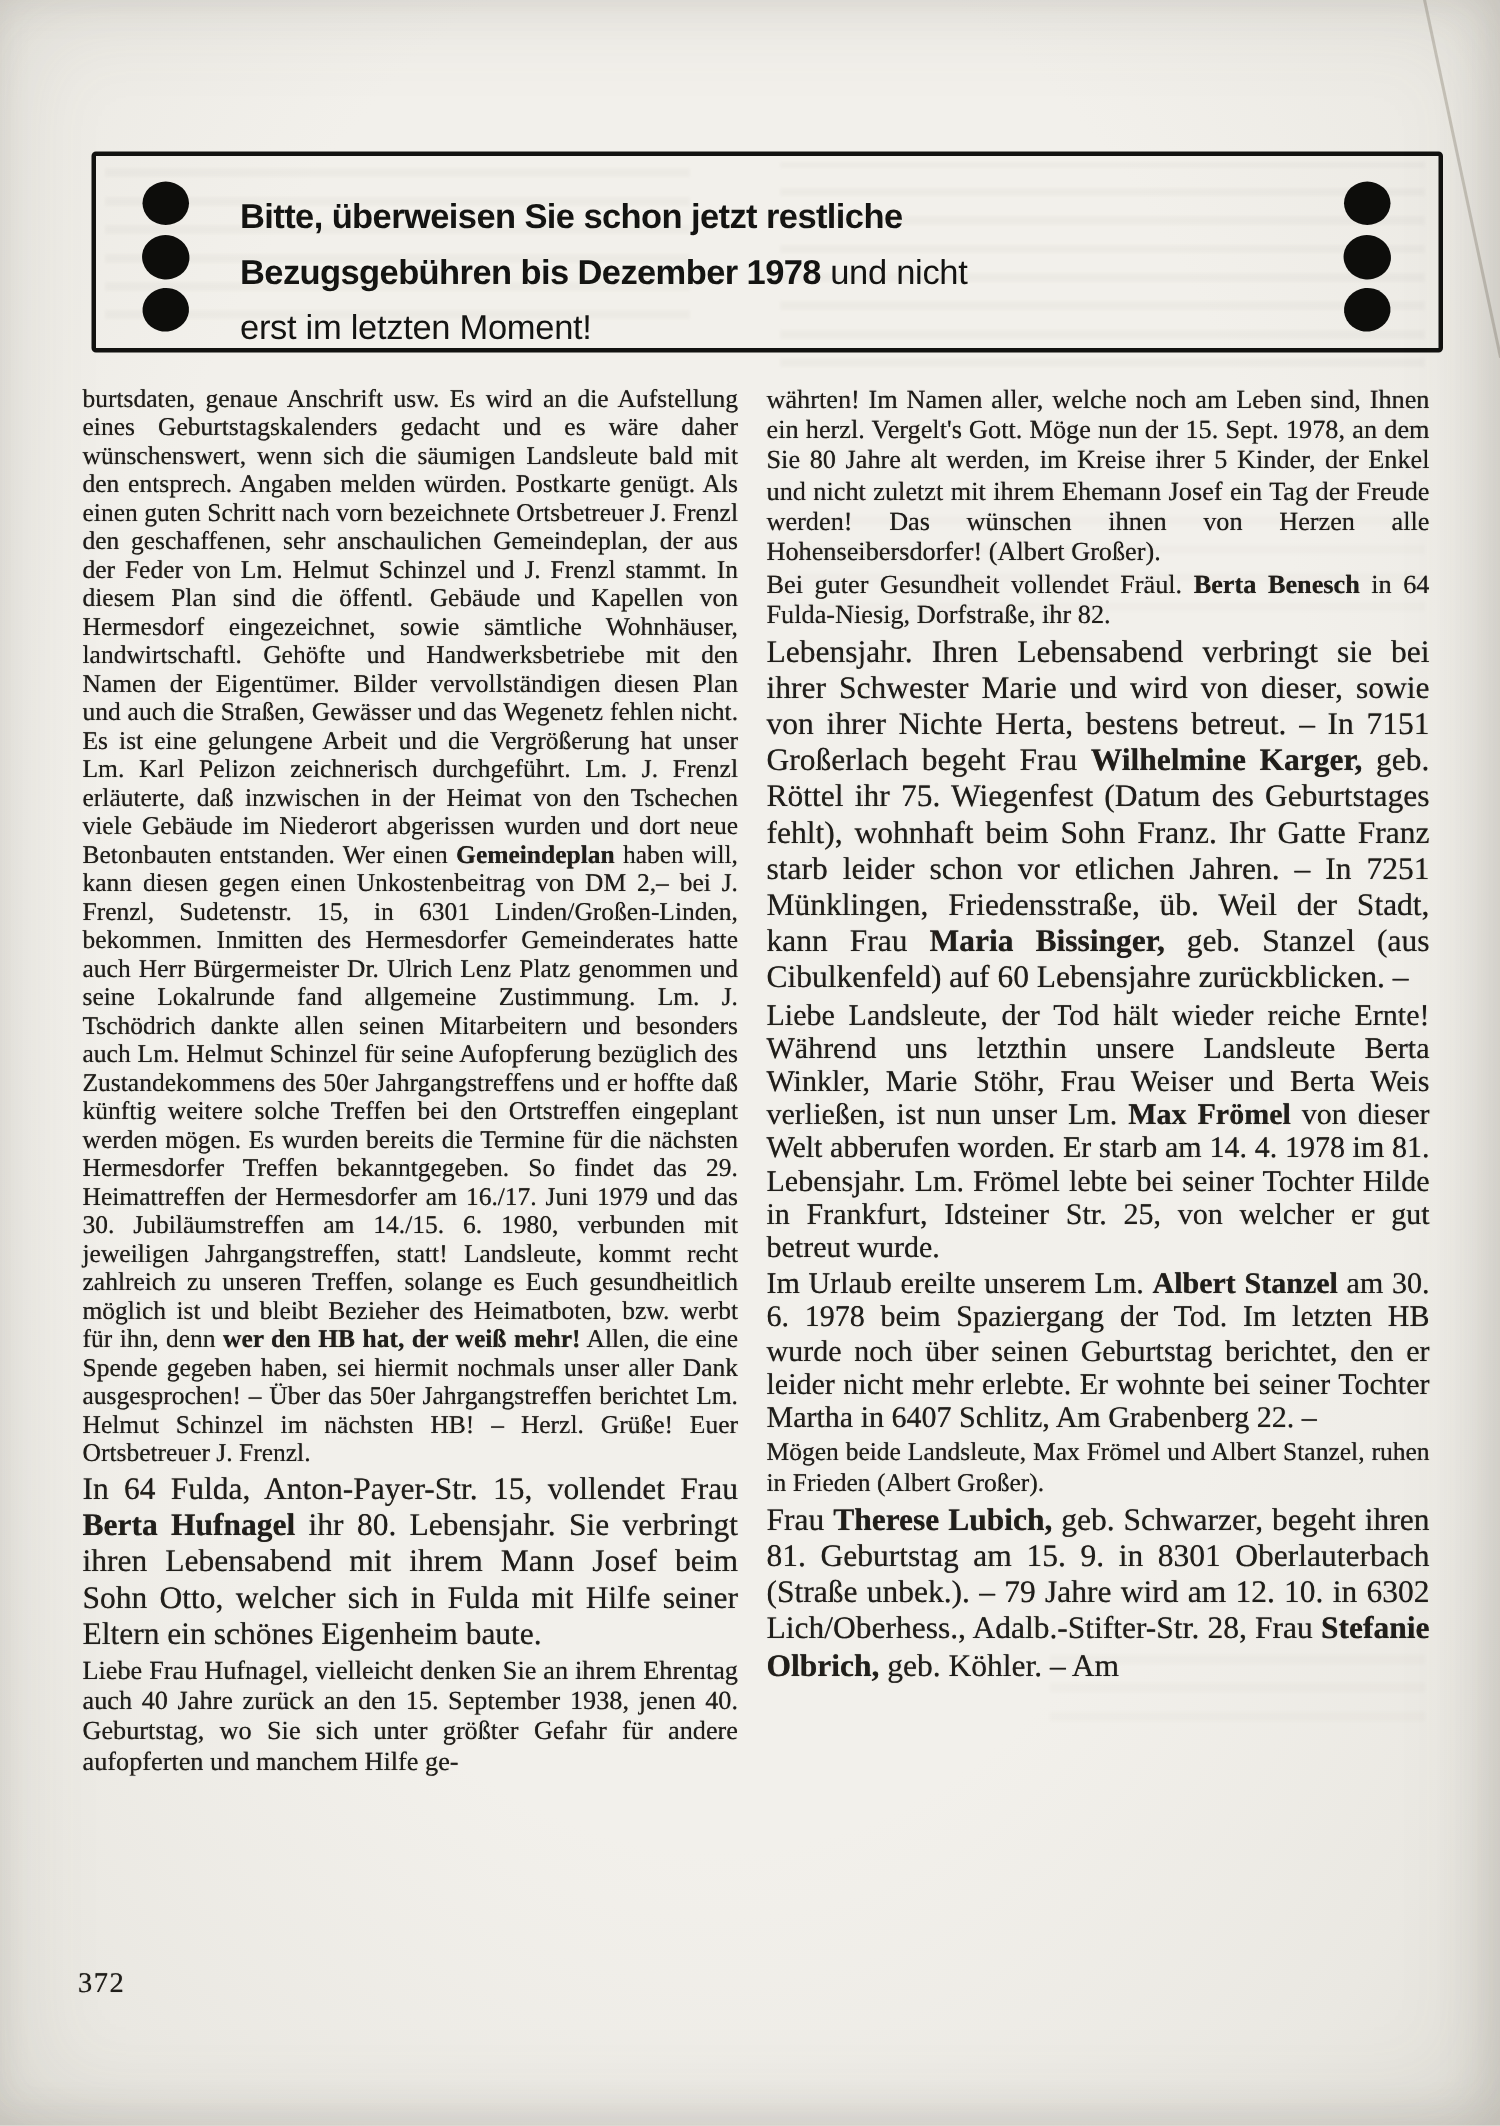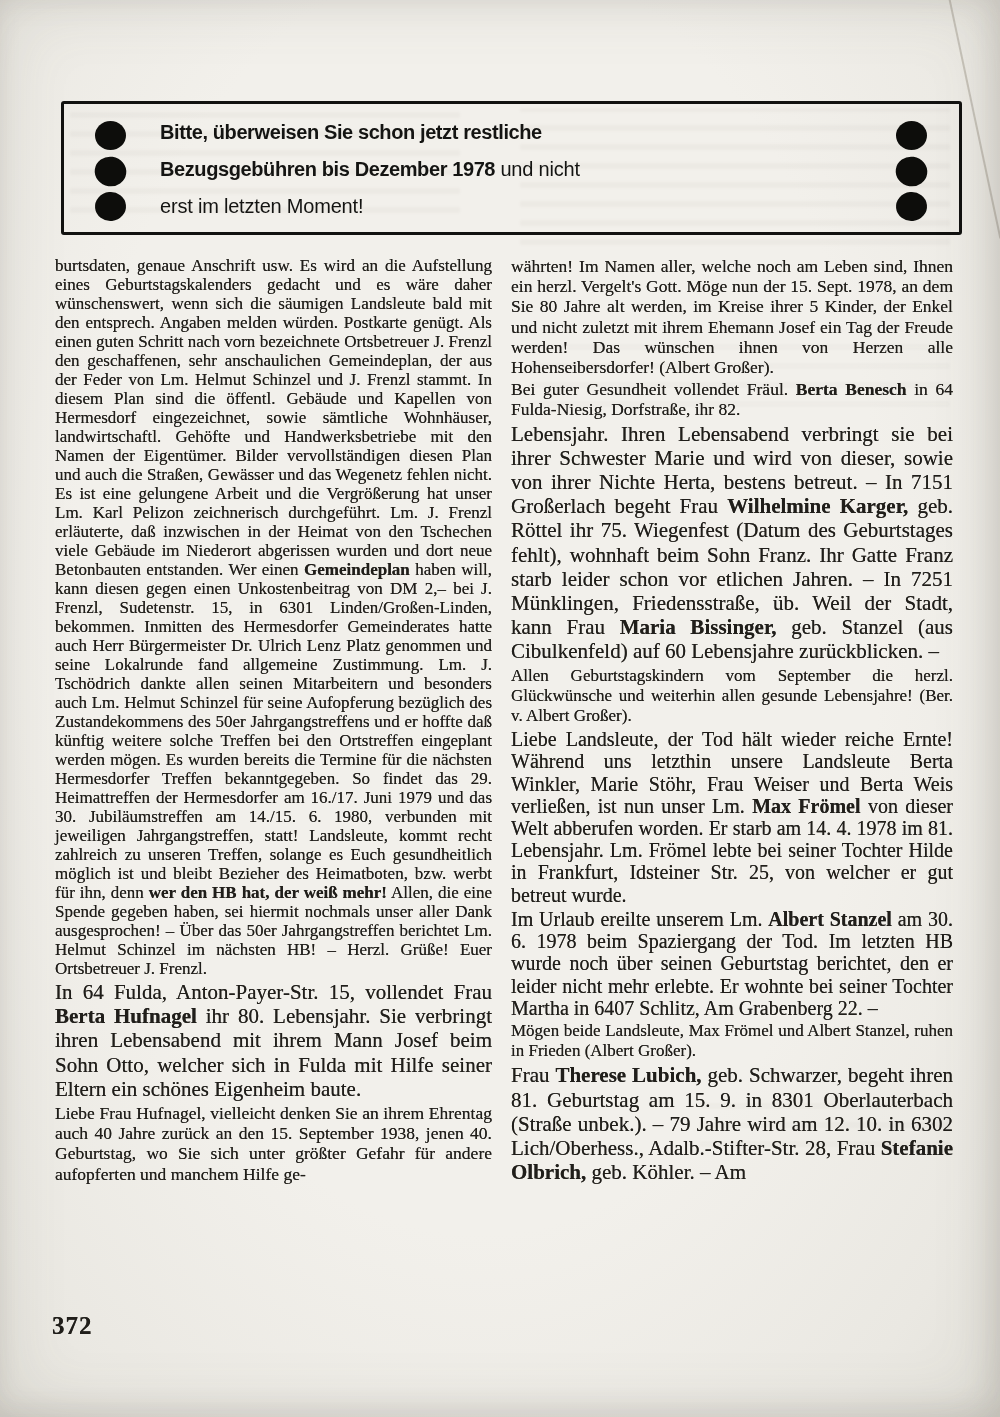--- a/index.html
+++ b/index.html
@@ -29,42 +29,42 @@
   .notice-box{position:absolute;left:61px;top:101px;width:895px;height:128px;
     border:3px solid #121210;border-radius:3px;background:rgba(255,255,255,0.0);}
   .dot{position:absolute;width:31px;height:29px;background:#0d0d0b;border-radius:50%;}
   .dot:nth-child(2){transform:rotate(8deg) scale(1.02);}
   .dot:nth-child(3){transform:rotate(-6deg);}
   .dots-left .dot{left:31px;}
   .dots-right .dot{left:832px;}
   .dots-left .dot:nth-child(1), .dots-right .dot:nth-child(1){top:17px;}
   .dots-left .dot:nth-child(2), .dots-right .dot:nth-child(2){top:53px;}
   .dots-left .dot:nth-child(3), .dots-right .dot:nth-child(3){top:88px;}
-  .notice-text{position:absolute;left:96px;top:10px;width:730px;
-    font-family:"Liberation Sans", sans-serif;font-size:20px;line-height:37px;
+  .notice-text{position:absolute;left:96px;top:22px;width:730px;
+    font-family:"Liberation Sans", sans-serif;font-size:23px;line-height:37px;
     color:#141412;letter-spacing:-0.2px;}
   .notice-text .b{font-weight:bold;letter-spacing:-0.4px;}
 
   
   .columns{position:absolute;left:55px;top:256px;width:910px;display:flex;gap:19px;}
   .col{text-shadow:0 0 .45px rgba(32,30,26,.8);}
   .col-left{width:437px;}
   .col-right{width:442px;}
   p{margin:0 0 2px 0;text-align:justify;}
   .b{font-weight:bold;}
   .t-compact{font-size:17px;line-height:19px;}
   .t-md{font-size:17.5px;line-height:20.2px;}
   .t-sm{font-size:17px;line-height:20.2px;}
   .t-lg{font-size:20px;line-height:22.2px;}
   .t-xl{font-size:21px;line-height:24.2px;}
   .heading{font-weight:bold;font-size:21.5px;line-height:26px;margin:18px 0 10px 0;
     letter-spacing:.3px;text-align:left;}
   .heading.mt-lg{margin-top:22px;}
 
-  .page-number{position:absolute;left:52px;top:1312px;font-size:25px;font-weight:bold;
+  .page-number{position:absolute;left:52px;top:1312px;font-size:19px;font-weight:normal;
     letter-spacing:1px;text-shadow:0 0 .45px rgba(32,30,26,.8);}
 </style>
 </head>
 <body>
 
 <div class="page">
 
   <div class="ghost ghost-1"></div>
   <div class="ghost ghost-2"></div>
   <div class="ghost ghost-3"></div>
@@ -88,21 +88,20 @@
   <div class="columns">
     <div class="col col-left">
         <p class="t-compact"><span>burtsdaten, genaue Anschrift usw. Es wird an die Aufstellung eines Geburtstagskalenders gedacht und es wäre daher wünschenswert, wenn sich die säumigen Landsleute bald mit den entsprech. Angaben melden würden. Postkarte genügt. Als einen guten Schritt nach vorn bezeichnete Ortsbetreuer J. Frenzl den geschaffenen, sehr anschaulichen Gemeindeplan, der aus der Feder von Lm. Helmut Schinzel und J. Frenzl stammt. In diesem Plan sind die öffentl. Gebäude und Kapellen von Hermesdorf eingezeichnet, sowie sämtliche Wohnhäuser, landwirtschaftl. Gehöfte und Handwerksbetriebe mit den Namen der Eigentümer. Bilder vervollständigen diesen Plan und auch die Straßen, Gewässer und das Wegenetz fehlen nicht. Es ist eine gelungene Arbeit und die Vergrößerung hat unser Lm. Karl Pelizon zeichnerisch durchgeführt. Lm. J. Frenzl erläuterte, daß inzwischen in der Heimat von den Tschechen viele Gebäude im Niederort abgerissen wurden und dort neue Betonbauten entstanden. Wer einen </span><span class="b">Gemeindeplan</span><span> haben will, kann diesen gegen einen Unkostenbeitrag von DM 2,– bei J. Frenzl, Sudetenstr. 15, in 6301 Linden/Großen-Linden, bekommen. Inmitten des Hermesdorfer Gemeinderates hatte auch Herr Bürgermeister Dr. Ulrich Lenz Platz genommen und seine Lokalrunde fand allgemeine Zustimmung. Lm. J. Tschödrich dankte allen seinen Mitarbeitern und besonders auch Lm. Helmut Schinzel für seine Aufopferung bezüglich des Zustandekommens des 50er Jahrgangstreffens und er hoffte daß künftig weitere solche Treffen bei den Ortstreffen eingeplant werden mögen. Es wurden bereits die Termine für die nächsten Hermesdorfer Treffen bekanntgegeben. So findet das 29. Heimattreffen der Hermesdorfer am 16./17. Juni 1979 und das 30. Jubiläumstreffen am 14./15. 6. 1980, verbunden mit jeweiligen Jahrgangstreffen, statt! Landsleute, kommt recht zahlreich zu unseren Treffen, solange es Euch gesundheitlich möglich ist und bleibt Bezieher des Heimatboten, bzw. werbt für ihn, denn </span><span class="b">wer den HB hat, der weiß mehr!</span><span> Allen, die eine Spende gegeben haben, sei hiermit nochmals unser aller Dank ausgesprochen! – Über das 50er Jahrgangstreffen berichtet Lm. Helmut Schinzel im nächsten HB! – Herzl. Grüße! Euer Ortsbetreuer J. Frenzl.</span></p>
         <p class="t-xl"><span>In 64 Fulda, Anton-Payer-Str. 15, vollendet Frau </span><span class="b">Berta Hufnagel</span><span> ihr 80. Lebensjahr. Sie verbringt ihren Lebensabend mit ihrem Mann Josef beim Sohn Otto, welcher sich in Fulda mit Hilfe seiner Eltern ein schönes Eigenheim baute.</span></p>
         <p class="t-md"><span>Liebe Frau Hufnagel, vielleicht denken Sie an ihrem Ehrentag auch 40 Jahre zurück an den 15. September 1938, jenen 40. Geburtstag, wo Sie sich unter größter Gefahr für andere aufopferten und manchem Hilfe ge-</span></p>
       </div>
     <div class="col col-right">
         <p class="t-md"><span>währten! Im Namen aller, welche noch am Leben sind, Ihnen ein herzl. Vergelt's Gott. Möge nun der 15. Sept. 1978, an dem Sie 80 Jahre alt werden, im Kreise ihrer 5 Kinder, der Enkel und nicht zuletzt mit ihrem Ehemann Josef ein Tag der Freude werden! Das wünschen ihnen von Herzen alle Hohenseibersdorfer! (Albert Großer).</span></p>
         <p class="t-md"><span>Bei guter Gesundheit vollendet Fräul. </span><span class="b">Berta Benesch</span><span> in 64 Fulda-Niesig, Dorfstraße, ihr 82.</span></p>
         <p class="t-xl"><span>Lebensjahr. Ihren Lebensabend verbringt sie bei ihrer Schwester Marie und wird von dieser, sowie von ihrer Nichte Herta, bestens betreut. – In 7151 Großerlach begeht Frau </span><span class="b">Wilhelmine Karger,</span><span> geb. Röttel ihr 75. Wiegenfest (Datum des Geburtstages fehlt), wohnhaft beim Sohn Franz. Ihr Gatte Franz starb leider schon vor etlichen Jahren. – In 7251 Münklingen, Friedensstraße, üb. Weil der Stadt, kann Frau </span><span class="b">Maria Bissinger,</span><span> geb. Stanzel (aus Cibulkenfeld) auf 60 Lebensjahre zurückblicken. –</span></p>
-        <p class="t-sm"><span>Allen Geburtstagskindern vom September die herzl. Glückwünsche und weiterhin allen gesunde Lebensjahre! (Ber. v. Albert Großer).</span></p>
         <p class="t-lg"><span>Liebe Landsleute, der Tod hält wieder reiche Ernte! Während uns letzthin unsere Landsleute Berta Winkler, Marie Stöhr, Frau Weiser und Berta Weis verließen, ist nun unser Lm. </span><span class="b">Max Frömel</span><span> von dieser Welt abberufen worden. Er starb am 14. 4. 1978 im 81. Lebensjahr. Lm. Frömel lebte bei seiner Tochter Hilde in Frankfurt, Idsteiner Str. 25, von welcher er gut betreut wurde.</span></p>
         <p class="t-lg"><span>Im Urlaub ereilte unserem Lm. </span><span class="b">Albert Stanzel</span><span> am 30. 6. 1978 beim Spaziergang der Tod. Im letzten HB wurde noch über seinen Geburtstag berichtet, den er leider nicht mehr erlebte. Er wohnte bei seiner Tochter Martha in 6407 Schlitz, Am Grabenberg 22. –</span></p>
         <p class="t-sm"><span>Mögen beide Landsleute, Max Frömel und Albert Stanzel, ruhen in Frieden (Albert Großer).</span></p>
         <p class="t-xl"><span>Frau </span><span class="b">Therese Lubich,</span><span> geb. Schwarzer, begeht ihren 81. Geburtstag am 15. 9. in 8301 Oberlauterbach (Straße unbek.). – 79 Jahre wird am 12. 10. in 6302 Lich/Oberhess., Adalb.-Stifter-Str. 28, Frau </span><span class="b">Stefanie Olbrich,</span><span> geb. Köhler. – Am</span></p>
       </div>
   </div>
 
   <div class="page-number">372</div>
 
 </div>

